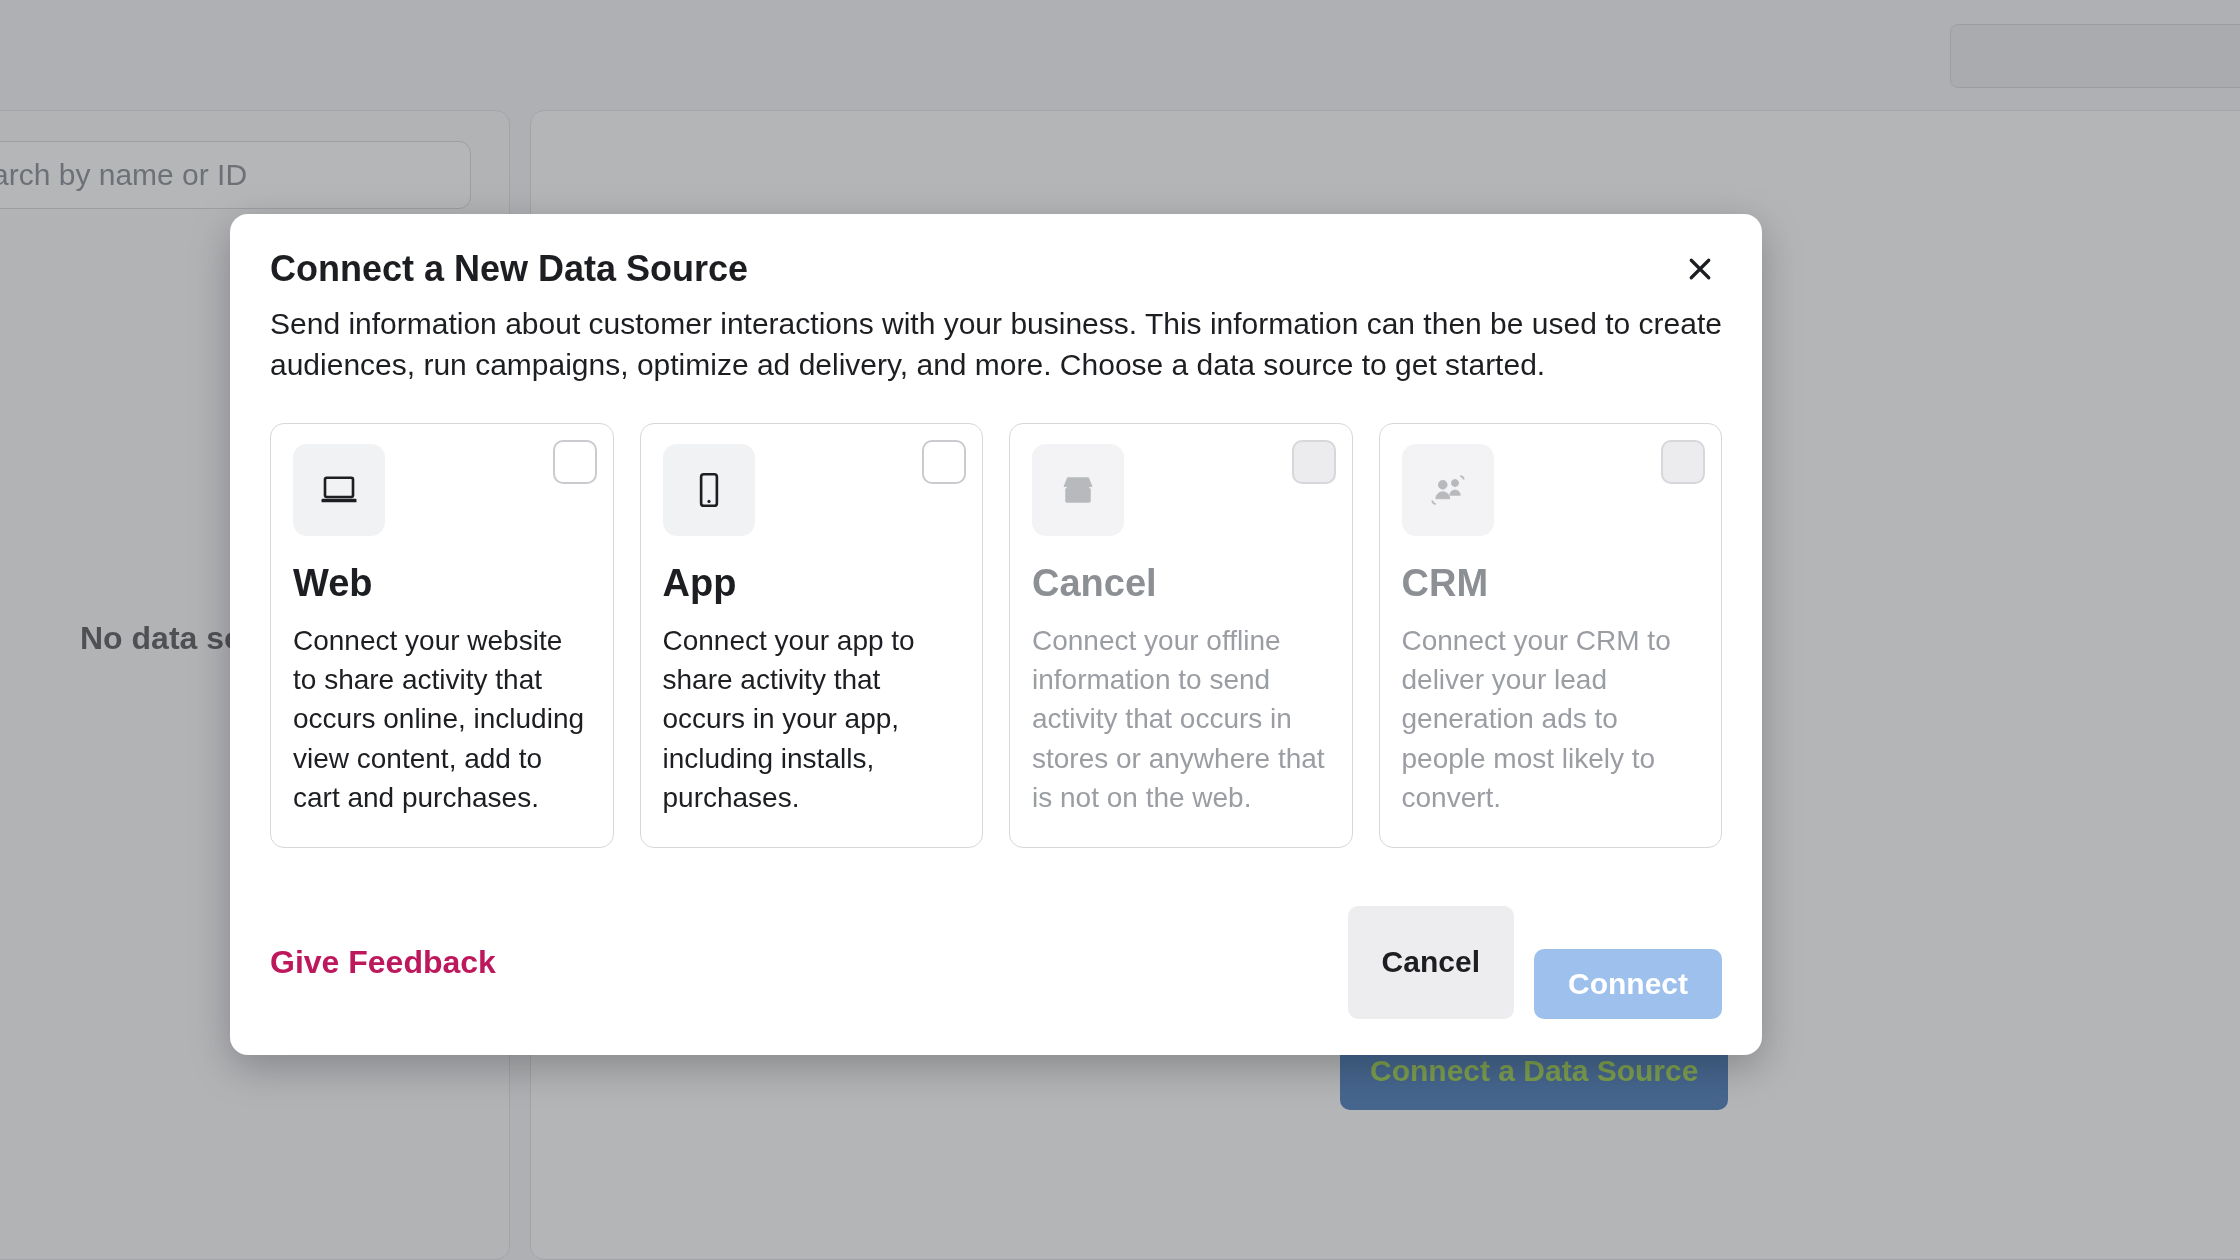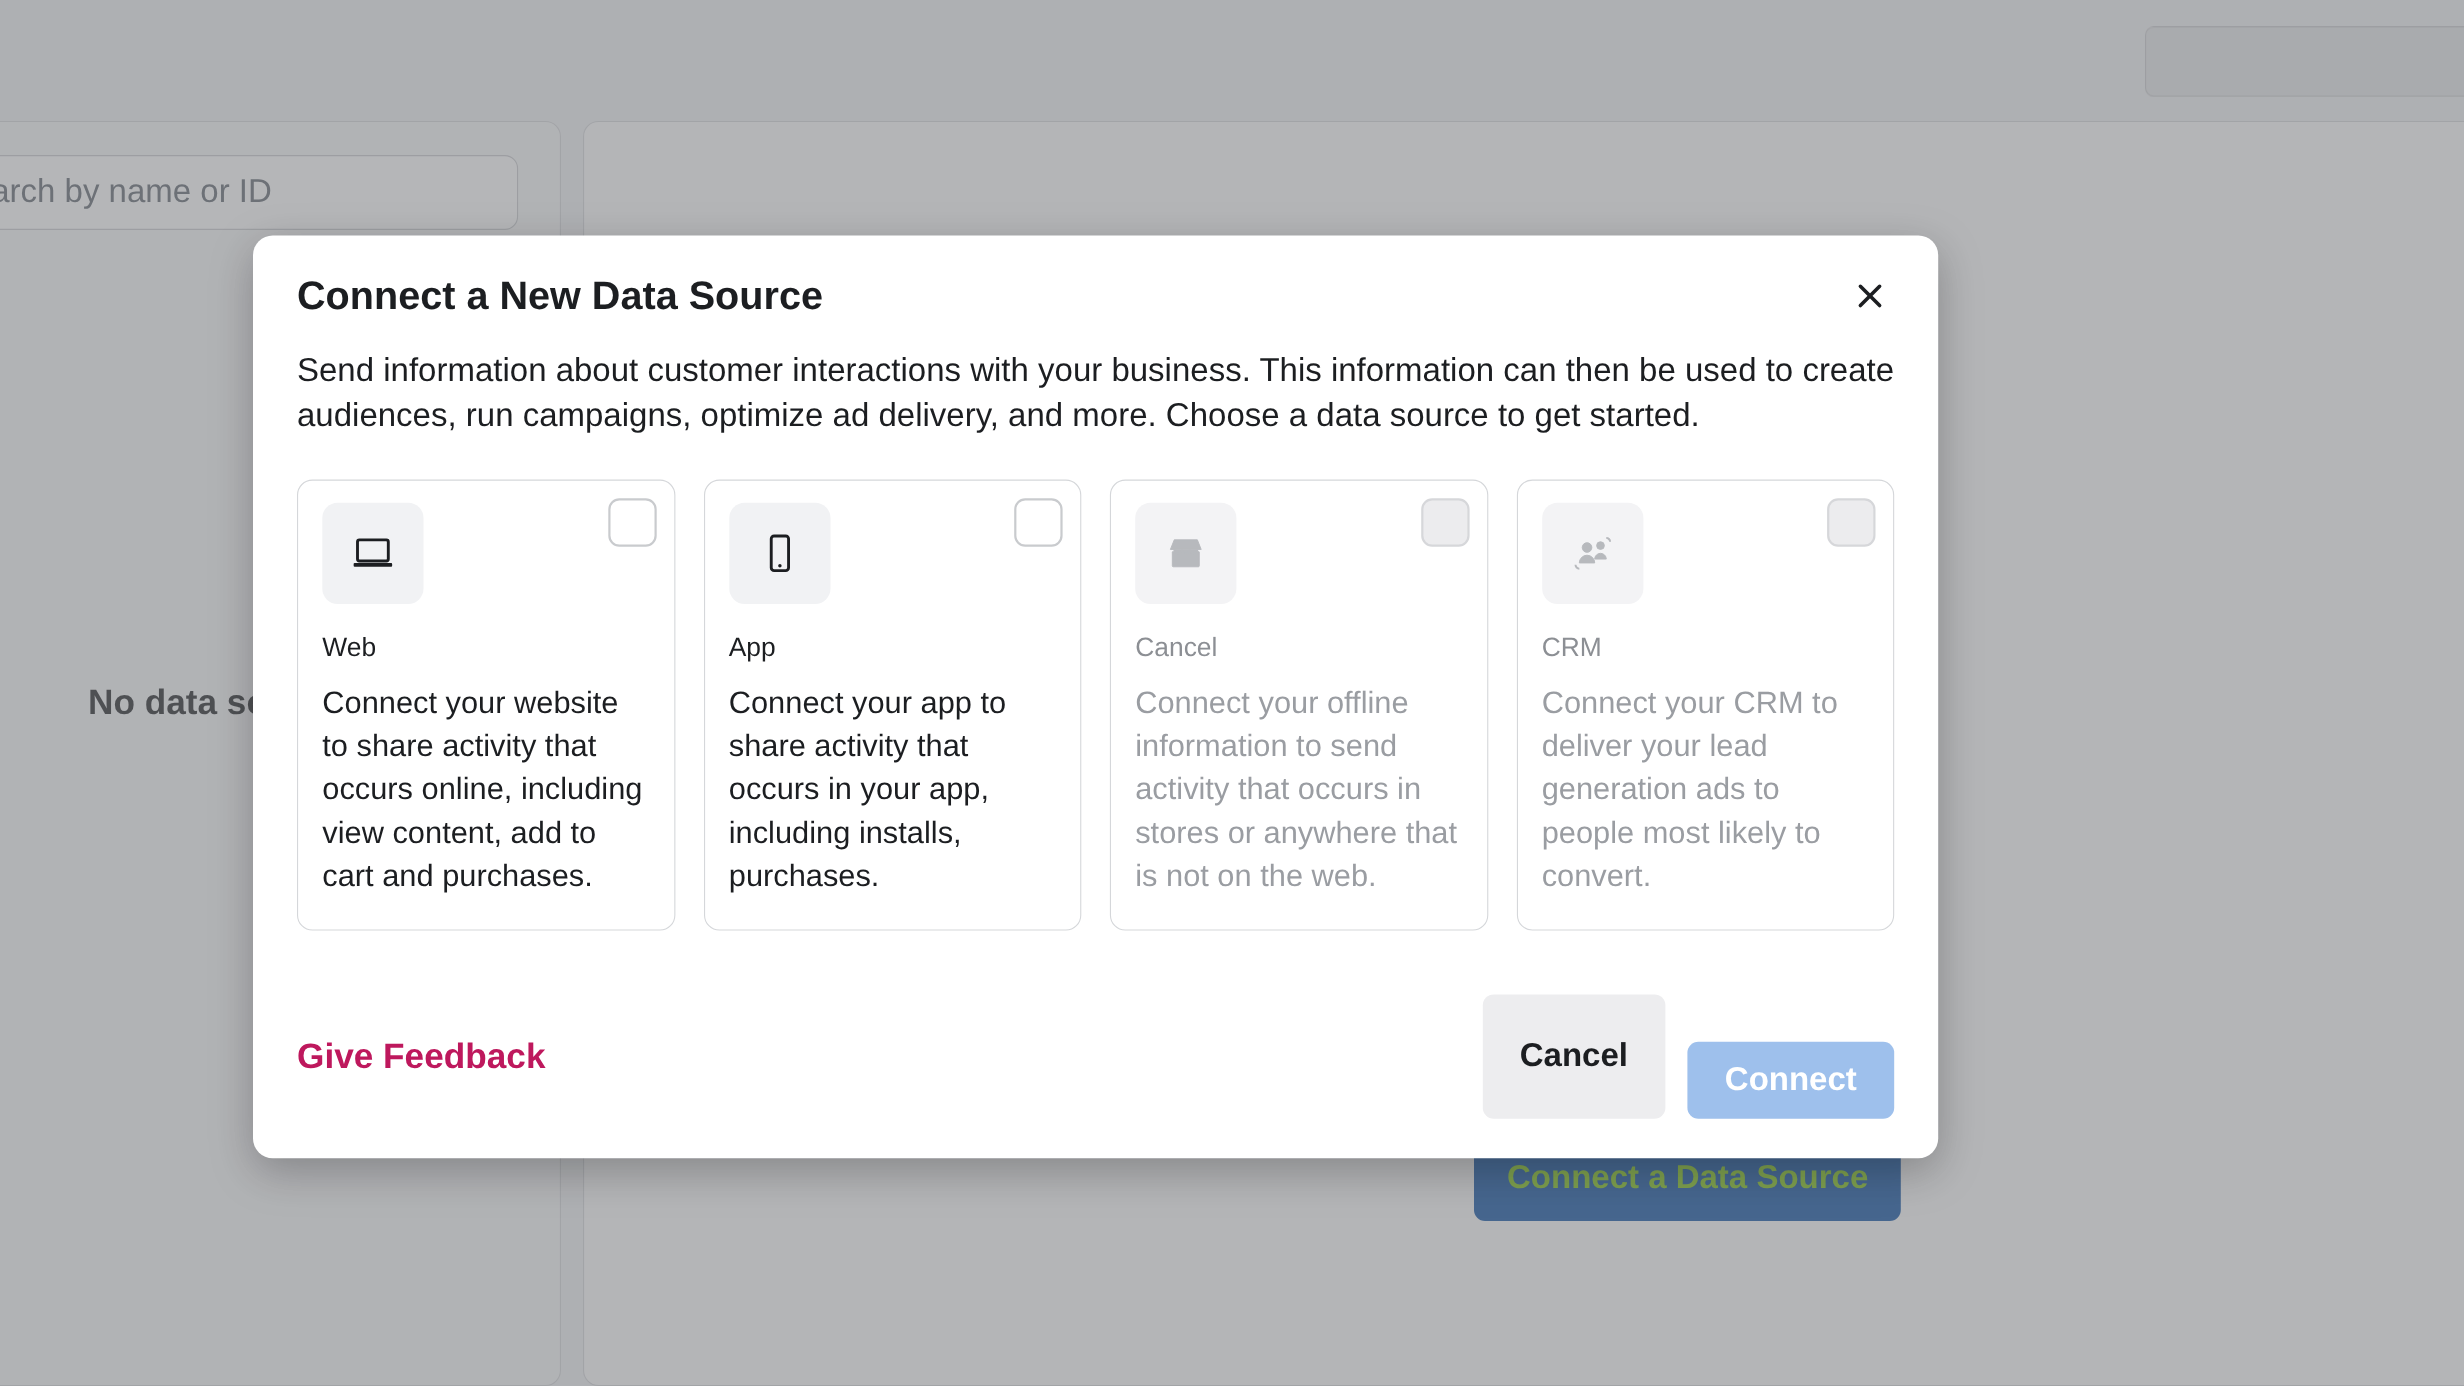--- a/index.html
+++ b/index.html
@@ -125,21 +125,21 @@
     height: 44px;
     border: none;
     background: transparent;
     cursor: pointer;
     display: flex;
     align-items: center;
     justify-content: center;
   }
   .close-btn svg { width: 30px; height: 30px; }
   .modal-desc {
-    margin-top: 25px;
+    margin-top: 12px;
     font-size: 30px;
     line-height: 1.35;
     color: #1c1e21;
     max-width: 1690px;
   }
 
   .cards {
     display: grid;
     grid-template-columns: repeat(4, 1fr);
     gap: 26px;
@@ -179,22 +179,22 @@
     align-items: center;
     justify-content: center;
   }
   .card.disabled .card-icon-wrap { background: #f3f3f5; }
   .card-icon-wrap svg { width: 42px; height: 42px; }
   .card.disabled .card-icon-wrap svg path,
   .card.disabled .card-icon-wrap svg rect,
   .card.disabled .card-icon-wrap svg circle { stroke: #b7b9bd; fill: #b7b9bd; }
   .card-title {
     margin-top: 26px;
-    font-size: 24px;
-    font-weight: 400;
+    font-size: 38px;
+    font-weight: 700;
     color: #1c1e21;
   }
   .card.disabled .card-title { color: #8c8f94; }
   .card-desc {
     margin-top: 16px;
     font-size: 28px;
     line-height: 1.4;
     color: #1c1e21;
   }
   .card.disabled .card-desc { color: #9a9da2; }

